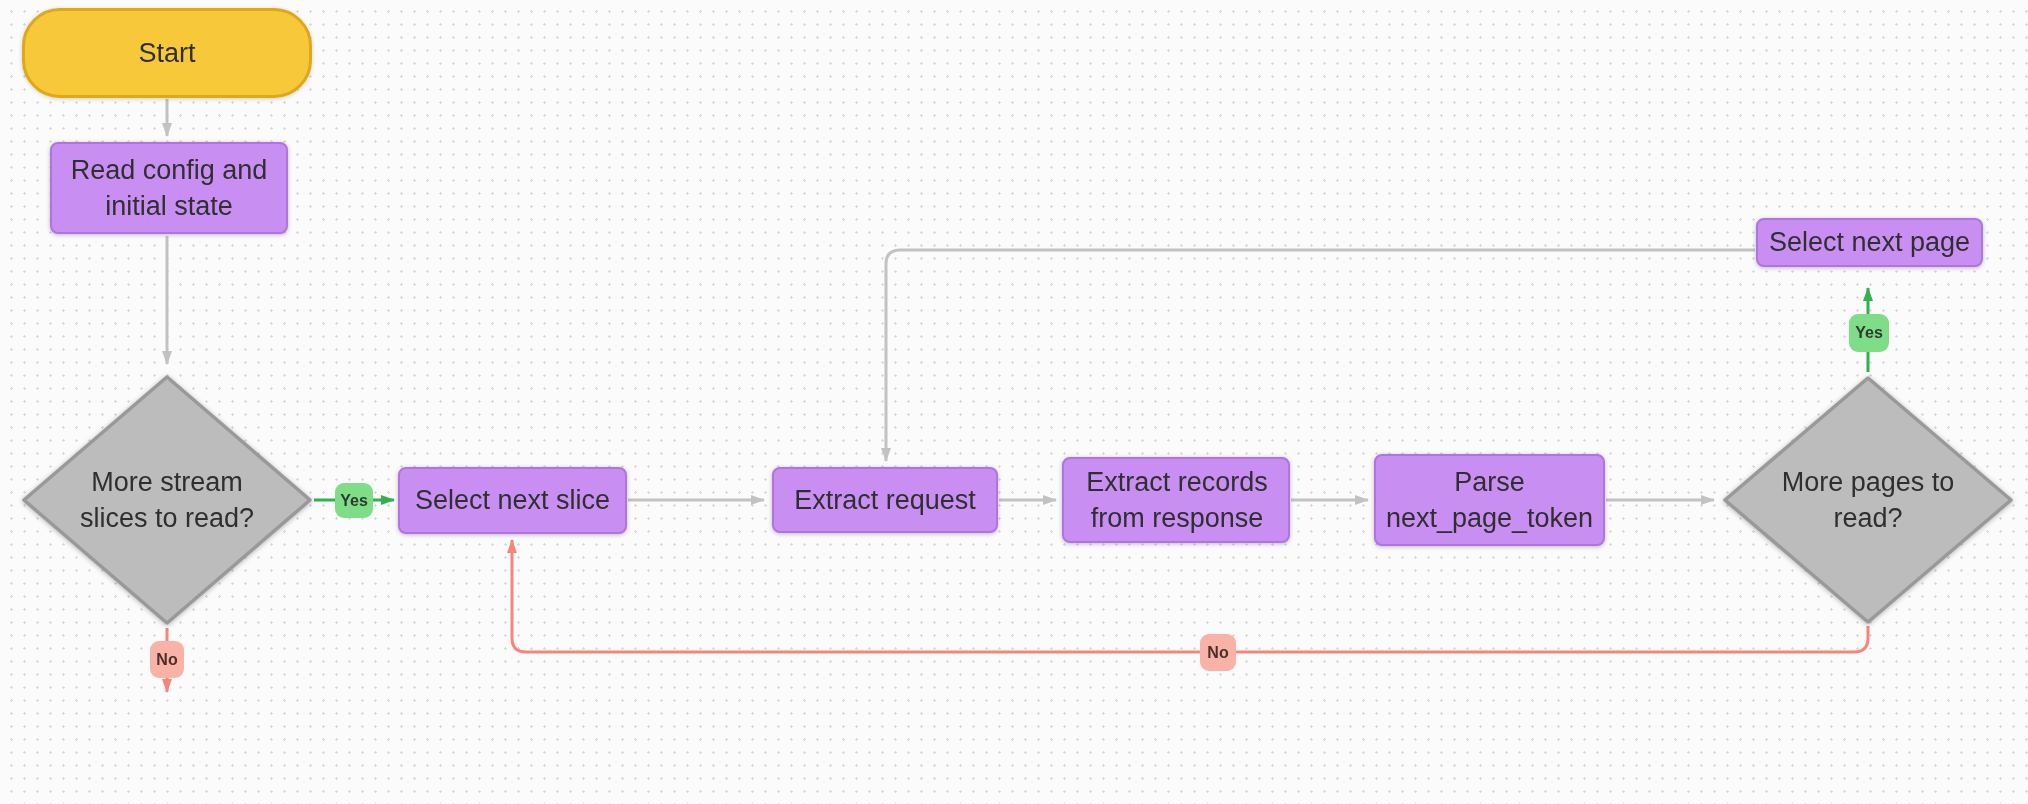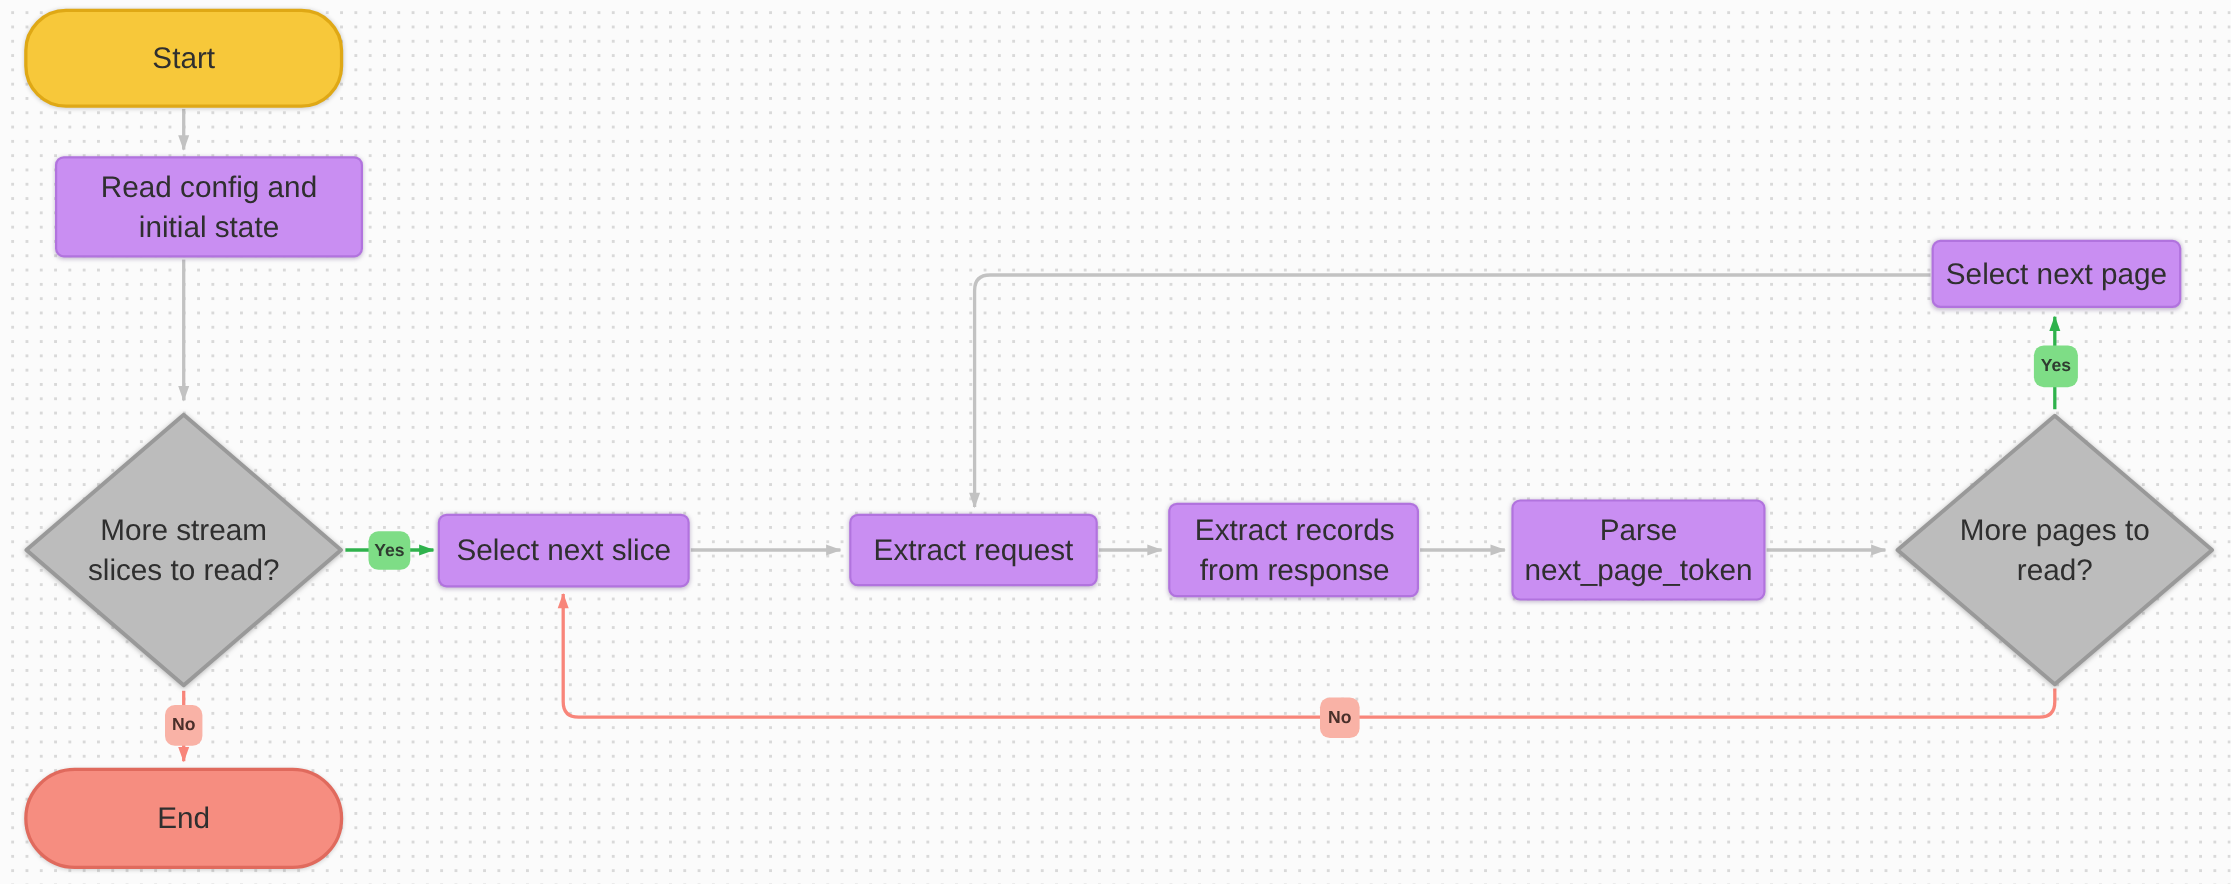--- a/index.html
+++ b/index.html
@@ -117,21 +117,21 @@
     <path d="M1868,372 L1868,288" stroke="#2fb24c" stroke-width="3" fill="none" marker-end="url(#mGreen)"></path>
 
     <path d="M167,628 L167,692" stroke="#f8857a" stroke-width="3" fill="none" marker-end="url(#mRed)"></path>
     <path d="M1868,626 L1868,638 Q1868,652 1854,652 L526,652 Q512,652 512,638 L512,540" stroke="#f8857a" stroke-width="3" fill="none" marker-end="url(#mRed)"></path>
   </svg>
 
   <div class="node terminator start" style="left:22px; top:8px; width:290px; height:90px;">
     <span class="node-label">Start</span>
   </div>
 
-  <div class="node process" style="left:50px; top:142px; width:280px; height:92px;justify-content:center;">
+  <div class="node process" style="left:50px; top:142px; width:238px; height:92px;justify-content:center;">
     <span class="node-label">Read config and initial state</span>
   </div>
 
   <div class="node decision" style="left:20px; top:373px; width:294px; height:254px;">
     <svg viewBox="0 0 294 254">
       <polygon points="147,4 290,127 147,250 4,127" fill="#bcbcbc" stroke="#999999" stroke-width="3.5" stroke-linejoin="round"></polygon>
     </svg>
     <span class="node-label">More stream slices to read?</span>
   </div>
 
@@ -151,27 +151,24 @@
     <span class="node-label">Parse next_page_token</span>
   </div>
 
   <div class="node decision" style="left:1721px; top:374px; width:294px; height:252px;">
     <svg viewBox="0 0 294 252">
       <polygon points="147,4 290,126 147,248 4,126" fill="#bcbcbc" stroke="#999999" stroke-width="3.5" stroke-linejoin="round"></polygon>
     </svg>
     <span class="node-label">More pages to read?</span>
   </div>
 
-  <div class="node process" style="left:1756px; top:218px; width:227px; height:62px;">
+  <div class="node process" style="left:1756px; top:218px; width:227px; height:49px;">
     <span class="node-label">Select next page</span>
   </div>
 
-  <div class="node terminator end" style="left:22px; top:698px; width:290px; height:92px;">
-    <span class="node-label">End</span>
-  </div>
 
   <div class="edge-badge yes" style="left:335px; top:483px; width:38px; height:35px;">Yes</div>
 
   <div class="edge-badge yes" style="left:1849px; top:314px; width:40px; height:38px;">Yes</div>
 
   <div class="edge-badge no" style="left:150px; top:641px; width:34px; height:37px;">No</div>
 
   <div class="edge-badge no" style="left:1200px; top:634px; width:36px; height:37px;">No</div>
 
 </div>

